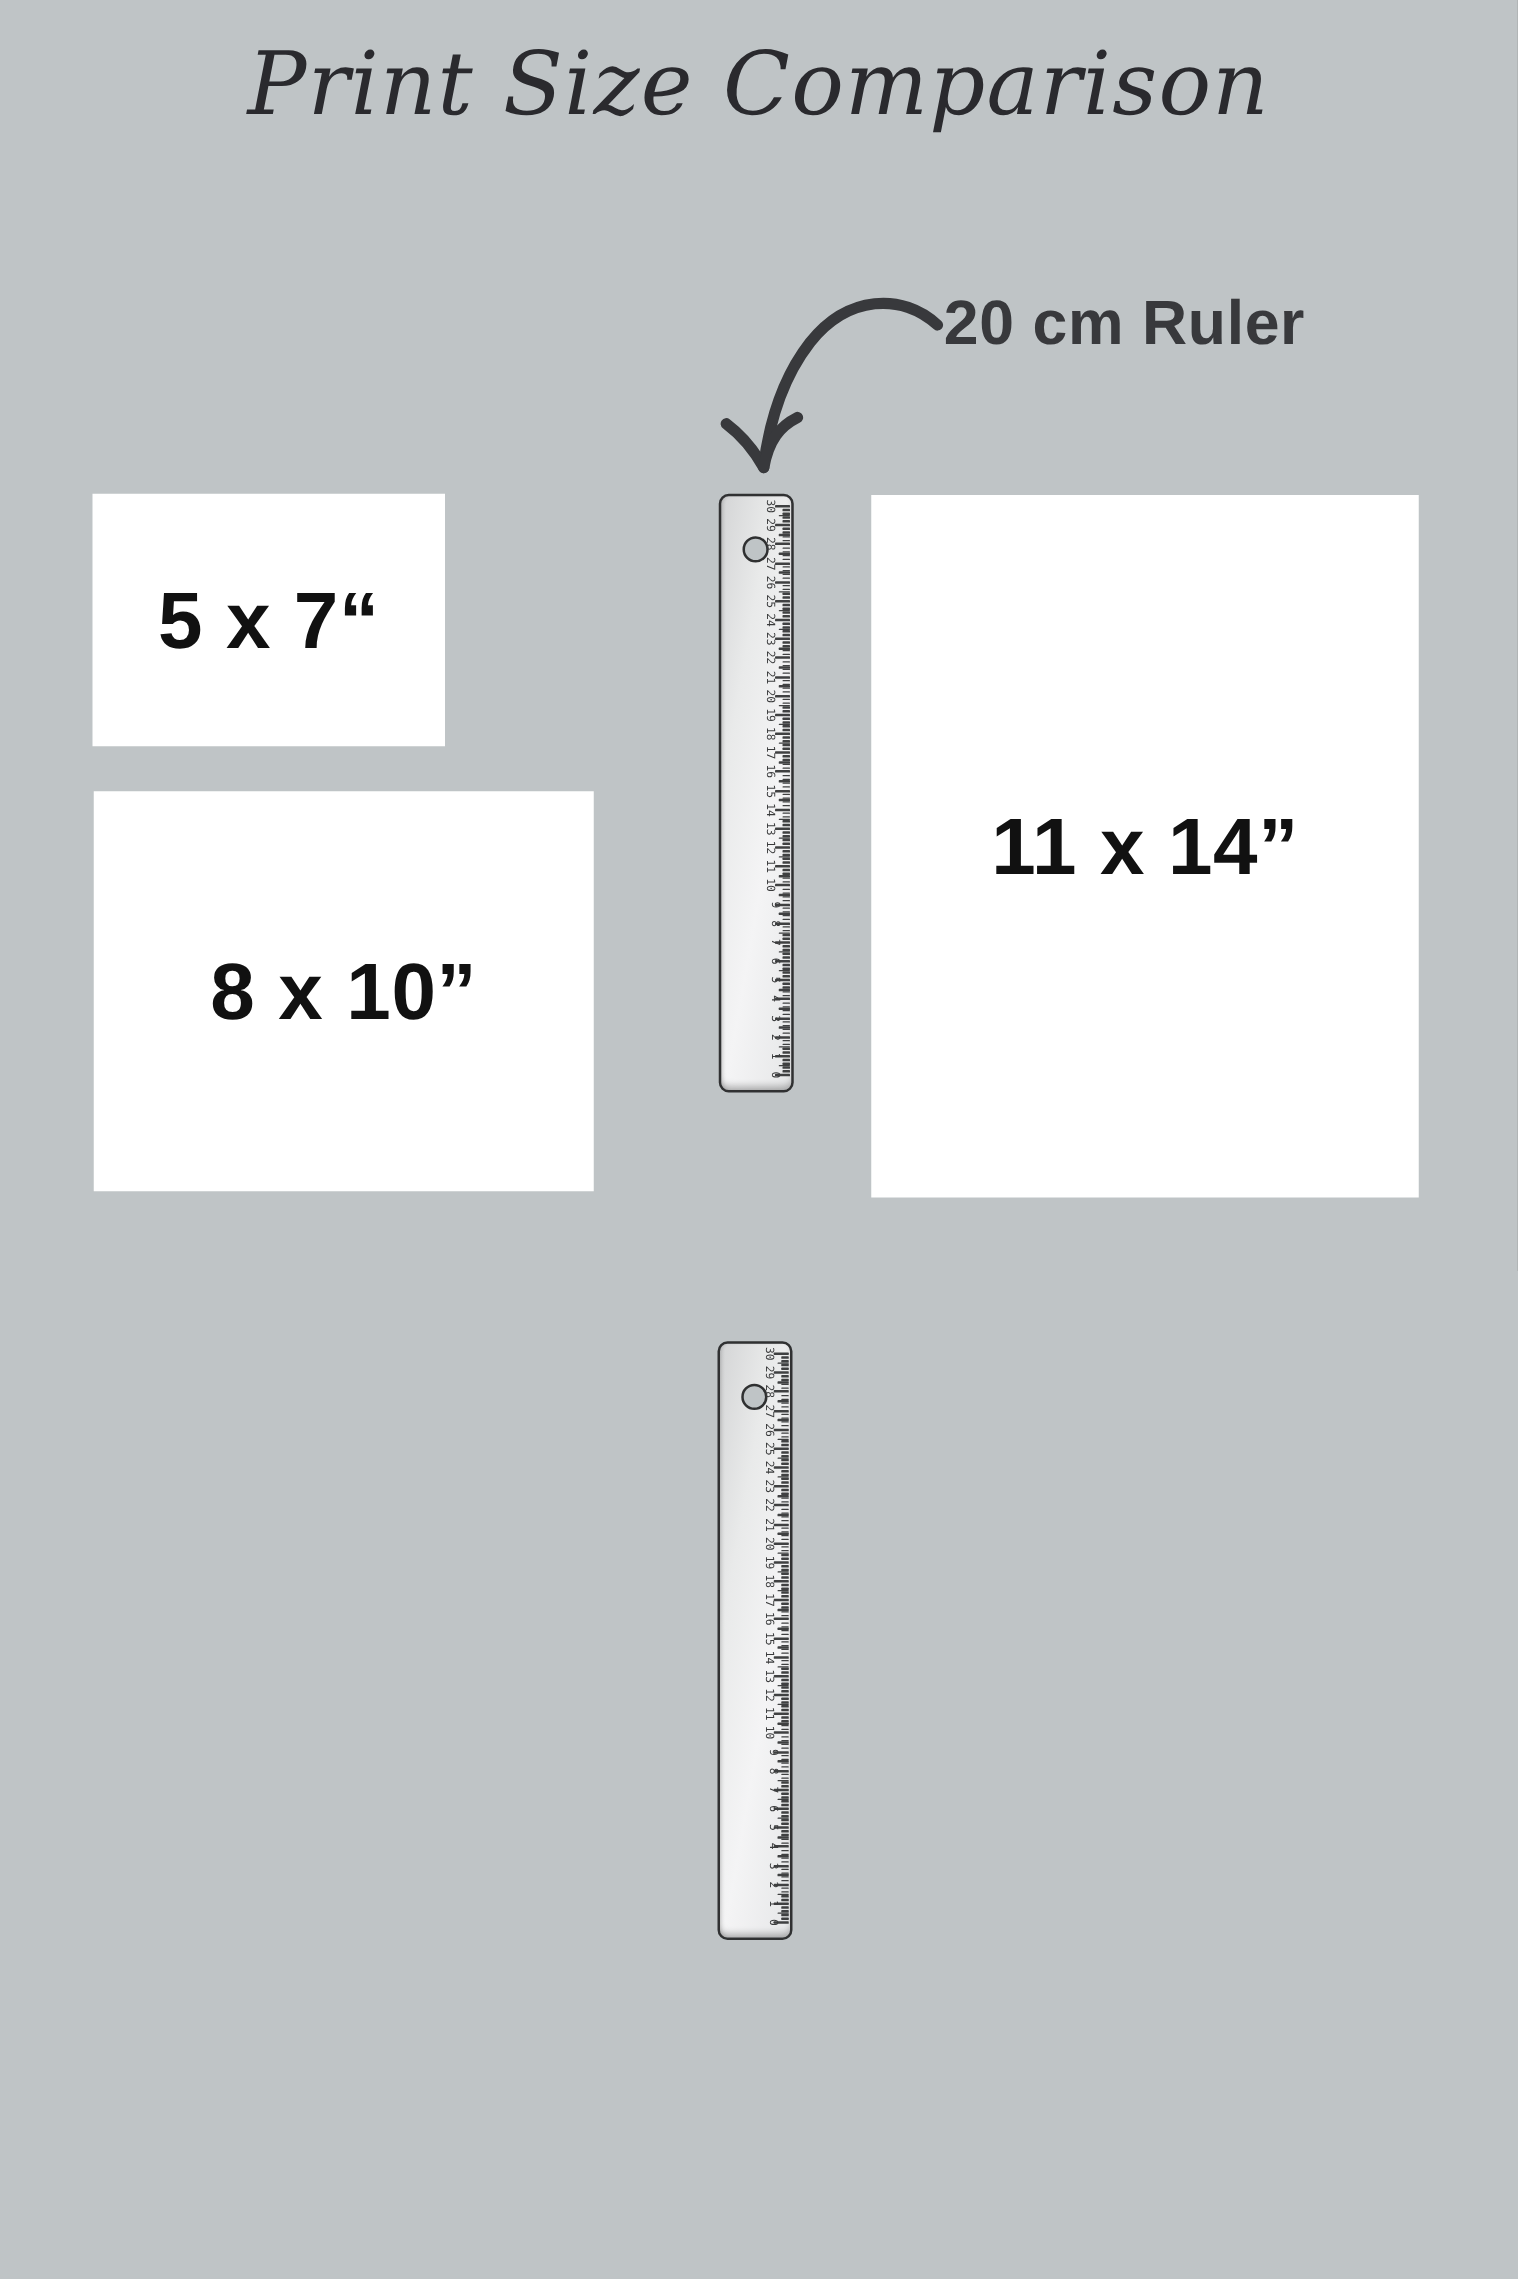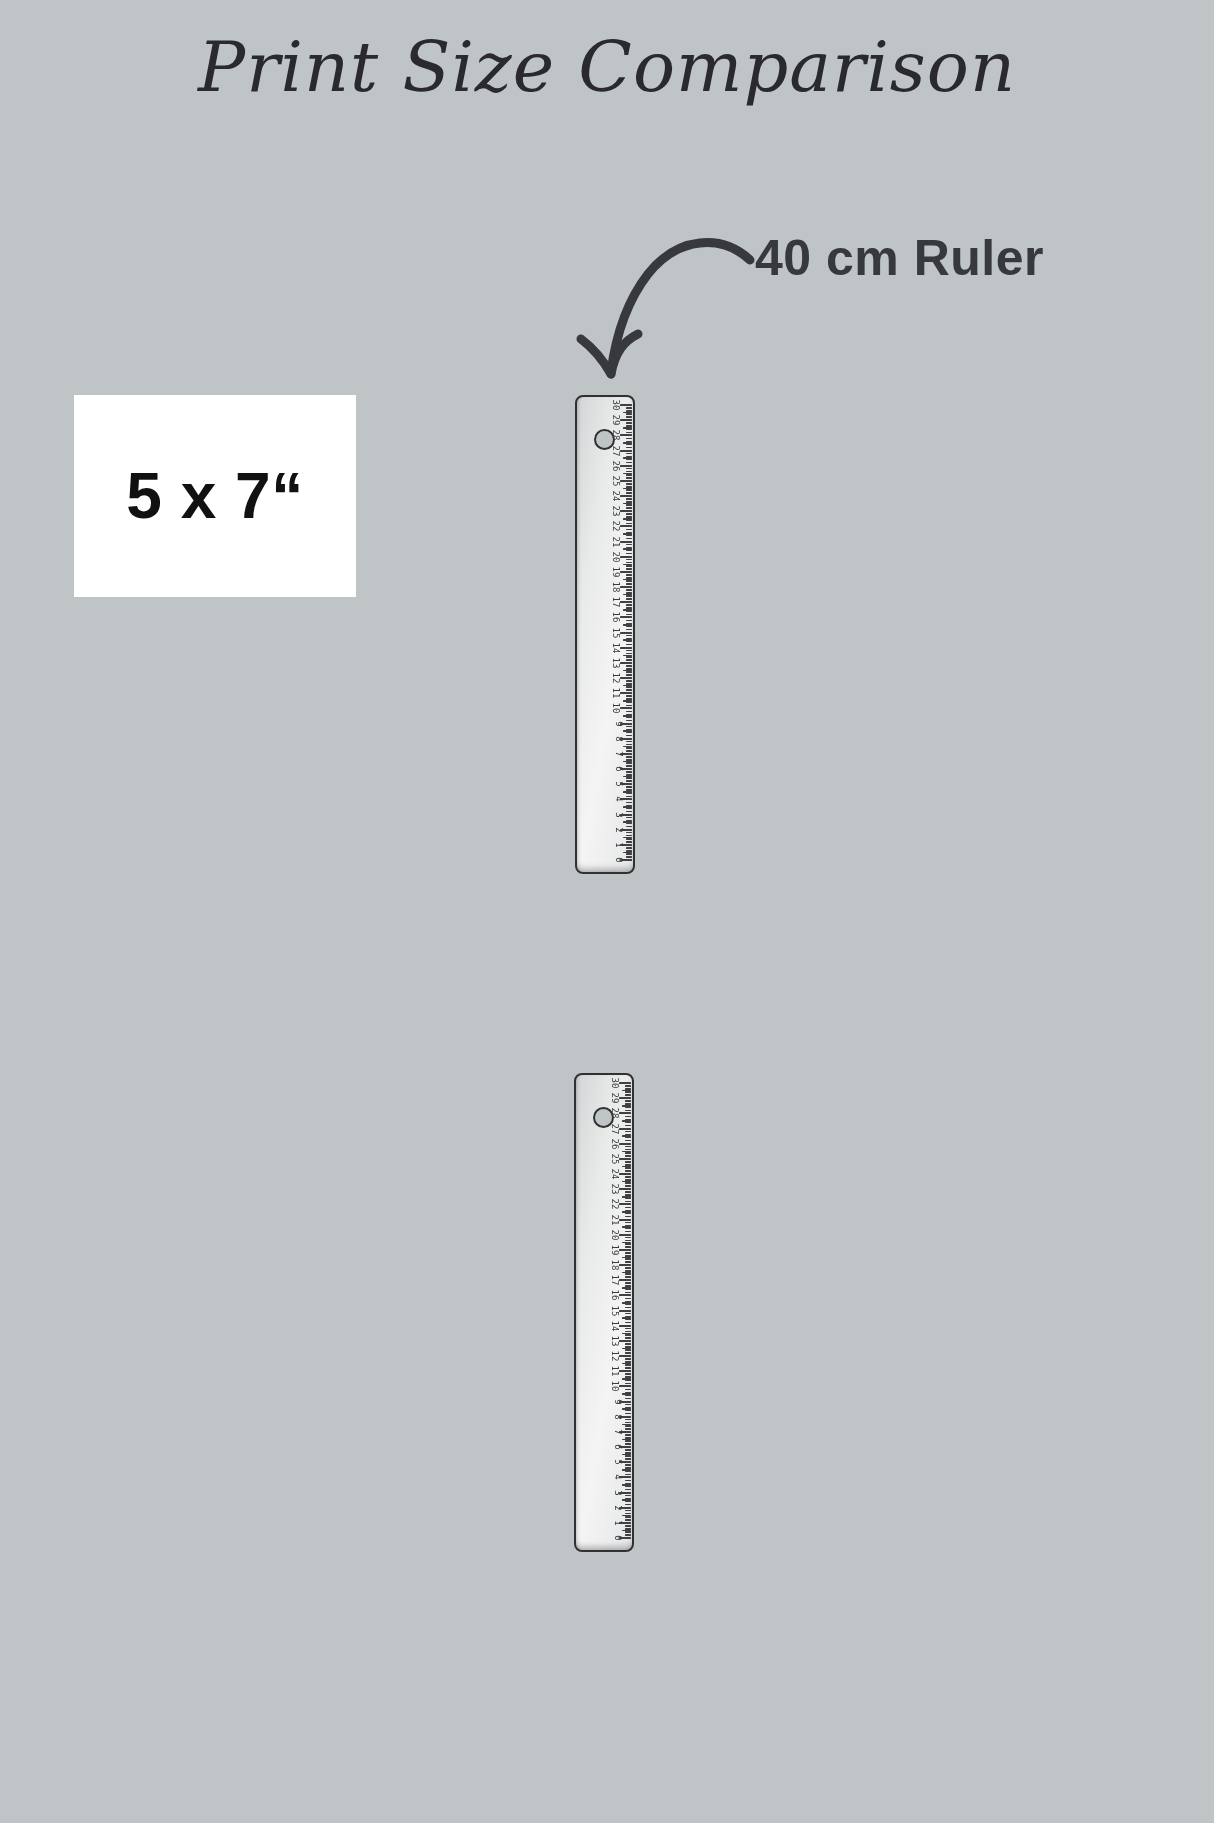--- a/index.html
+++ b/index.html
@@ -63,24 +63,30 @@
   <h1 class="page-title">Print Size Comparison</h1>
 
   <svg class="arrow-svg" viewBox="0 0 240 170" aria-hidden="true">
     <g fill="none" stroke="#38393c" stroke-width="9" stroke-linecap="round">
       <path d="M 200 38 C 172 12, 128 14, 98 52 C 77 79, 66 112, 61 150"></path>
       <path d="M 61 152 C 52 136, 43 126, 31 117"></path>
       <path d="M 61 152 C 65 130, 74 119, 88 112"></path>
     </g>
   </svg>
 
-  <div class="annotation-label">40 cm Ruler</div>
+  <div class="annotation-label">20 cm Ruler</div>
 
   <div class="print p-5x7">
     <span class="label">5 x 7“</span>
+  </div>
+  <div class="print p-8x10">
+    <span class="label">8 x 10”</span>
+  </div>
+  <div class="print p-11x14">
+    <span class="label">11 x 14”</span>
   </div>
 
   <div class="ruler r-1">
     <div class="hole"></div>
   <i class="tick" style="top: 462px; width: 12px; height: 2px;"></i>
       <span class="num" style="top: 463px;">0</span>
       <i class="tick" style="top: 459.217px; width: 6px; height: 1.5px;"></i>
       <i class="tick" style="top: 456.183px; width: 6px; height: 1.5px;"></i>
       <i class="tick" style="top: 454.667px; width: 9px; height: 1.5px;"></i>
       <i class="tick" style="top: 453.15px; width: 6px; height: 1.5px;"></i>

